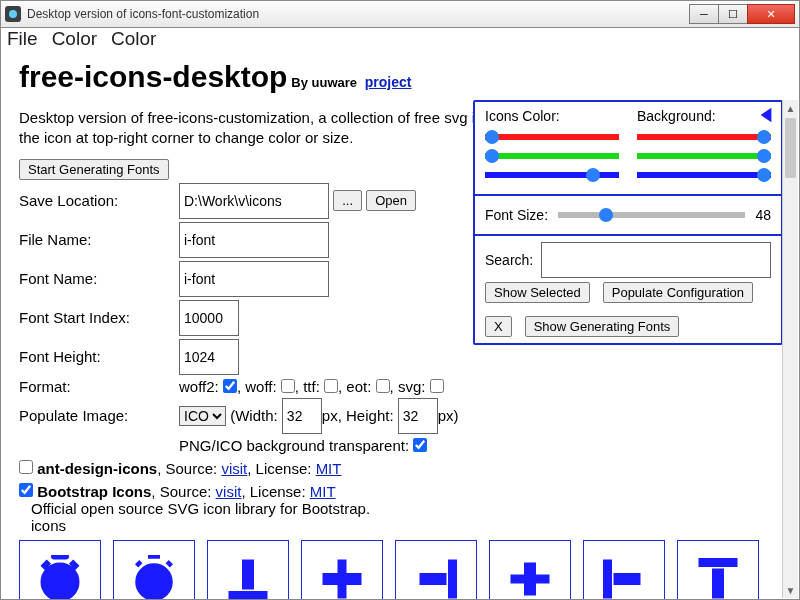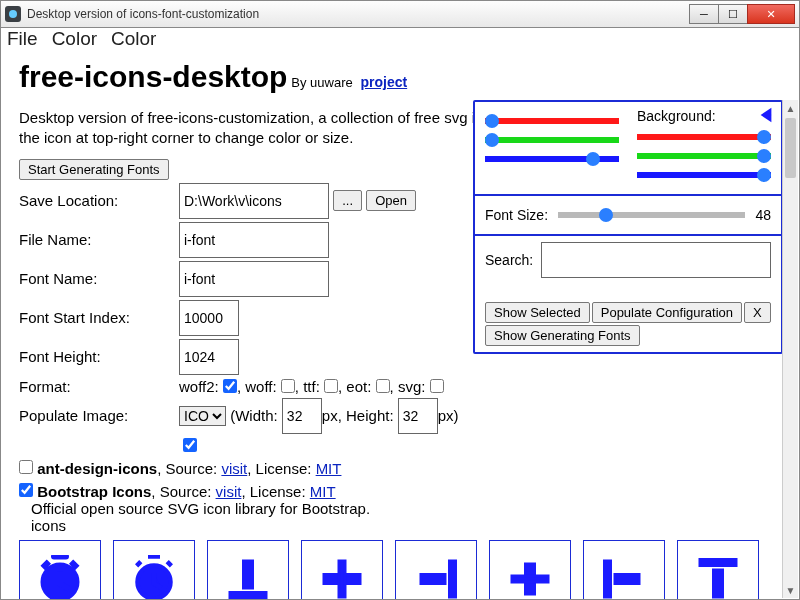--- a/index.html
+++ b/index.html
@@ -11,21 +11,21 @@
 .win-btns { display: flex; }
 .win-btn { width: 32px; height: 20px; border: 1px solid #7a7a7a; background: linear-gradient(#f7f7f7,#dcdcdc); display: flex; align-items: center; justify-content: center; margin-left: -1px; font-size: 11px; }
 .win-btn.close { background: linear-gradient(#f06a5f,#d9341e); color:#fff; width: 48px; border-color:#a52a1f;}
 .win-btn.max { width:30px; }
 .win-btn.min { width:30px; }
 .menubar { height: 22px; background: #fff; border-left:1px solid #888; border-right:1px solid #888; display:flex; align-items:center; padding:0 6px; gap:14px; font-size:19px; }
 .menubar span{color:#222;}
 .content { position: relative; border:1px solid #888; border-top:none; height: calc(600px - 28px - 22px); padding:10px 18px; overflow:hidden; background:#fff;}
 h1 { font-size: 30px; font-weight: bold; margin: 8px 0 4px; }
 .byline { font-size: 14px; font-weight: bold; display: inline; }
-.byline .by { font-weight: normal; font-size:13px;}
+.byline .by { font-weight: bold; font-size:13px;}
 a { color: #0b24c0; text-decoration: underline; }
 .desc { margin: 14px 0 10px; font-size: 15px; line-height: 1.35; }
 .btn { background: #efefef; border: 1px solid #777; padding: 2px 8px; font-size: 13px; border-radius: 2px; cursor:pointer;}
 .form-row { display: flex; align-items: center; margin: 3px 0; font-size: 15px; }
 .form-label { width: 160px; }
 input.t { border: 1px solid #666; padding: 1px 4px; font-size: 14px; height: 36px; }
 .w150 { width: 150px; }
 .w60 { width: 60px; }
 .w40 { width: 40px; }
 select { border: 1px solid #666; font-size: 14px; }
@@ -44,21 +44,21 @@
 .color-col .lbl { font-size: 14px; margin-bottom:4px;}
 .slider { position: relative; height: 12px; margin: 7px 0; display:flex; align-items:center;}
 .track { height: 6px; flex:1; border-radius: 0;}
 .track.r{background:#ff1818;}
 .track.g{background:#18d818;}
 .track.b{background:#1818ff;}
 .track.gray{background:#b9b9b9;}
 .thumb { position:absolute; width:14px; height:14px; background:#2a7fff; border-radius:50%; top:-1px; }
 .panel .arrow { position:absolute; right:6px; top:4px; }
 .panel .arrow svg{fill:#1b1bff;}
-.panel-btns { display:flex; flex-wrap:wrap; gap:2px; margin-top:24px;}
+.panel-btns { display:flex; flex-wrap:wrap; gap:13px; margin-top:4px;}
 .search-row{display:flex; align-items:center; gap:8px;}
 .scrollbar { position:absolute; right:1px; top:50px; bottom:1px; width:16px; background:#f0f0f0; border-left:1px solid #ccc;}
 .scrollbar .arrow-up, .scrollbar .arrow-down{height:16px; display:flex;align-items:center;justify-content:center;color:#666;font-size:10px;}
 .scrollbar .thumb-sb{position:absolute; left:2px; right:2px; top:18px; height:60px; background:#c8c8c8; border-radius:2px;}
 </style>
 </head>
 <body>
 
 <div class="titlebar">
   <div class="app-icon">
@@ -124,21 +124,21 @@
   </div>
   <div class="form-row">
     <span class="form-label">Populate Image:</span>
     <select><option>ICO</option></select>
     &nbsp;<span>(Width:</span>&nbsp;<input class="t w40" value="32" style="">
     <span>px, Height:</span>&nbsp;<input class="t w40" value="32" style="">
     <span>px)</span>
   </div>
   <div class="form-row">
     <span class="form-label"></span>
-    &nbsp;<input type="checkbox" class="cb" checked="" style="">
+    <span>PNG/ICO background transparent:</span>&nbsp;<input type="checkbox" class="cb" checked="" style="">
   </div>
 
   <div class="iconset">
     <input type="checkbox" class="cb" style="">
     <b>ant-design-icons</b><span>, Source:</span>
     <a href="#">visit</a><span>, License:</span>
     <a href="#">MIT</a>
   </div>
 
   <div class="iconset">
@@ -204,20 +204,21 @@
   
   <div class="panel">
     <div class="arrow">
       <svg width="18" height="18" viewBox="0 0 10 10">
           <path d="M8 1 2 5l6 4z"></path>
         </svg>
     </div>
     <div class="panel-sec">
       <div class="color-cols">
         <div class="color-col">
+          <div class="lbl">Icons Color:</div>
           <div class="slider">
               <div class="track r"></div>
               <div class="thumb" style="left:0%"></div>
             </div>
           <div class="slider">
               <div class="track g"></div>
               <div class="thumb" style="left:0%"></div>
             </div>
           <div class="slider">
               <div class="track b"></div>

